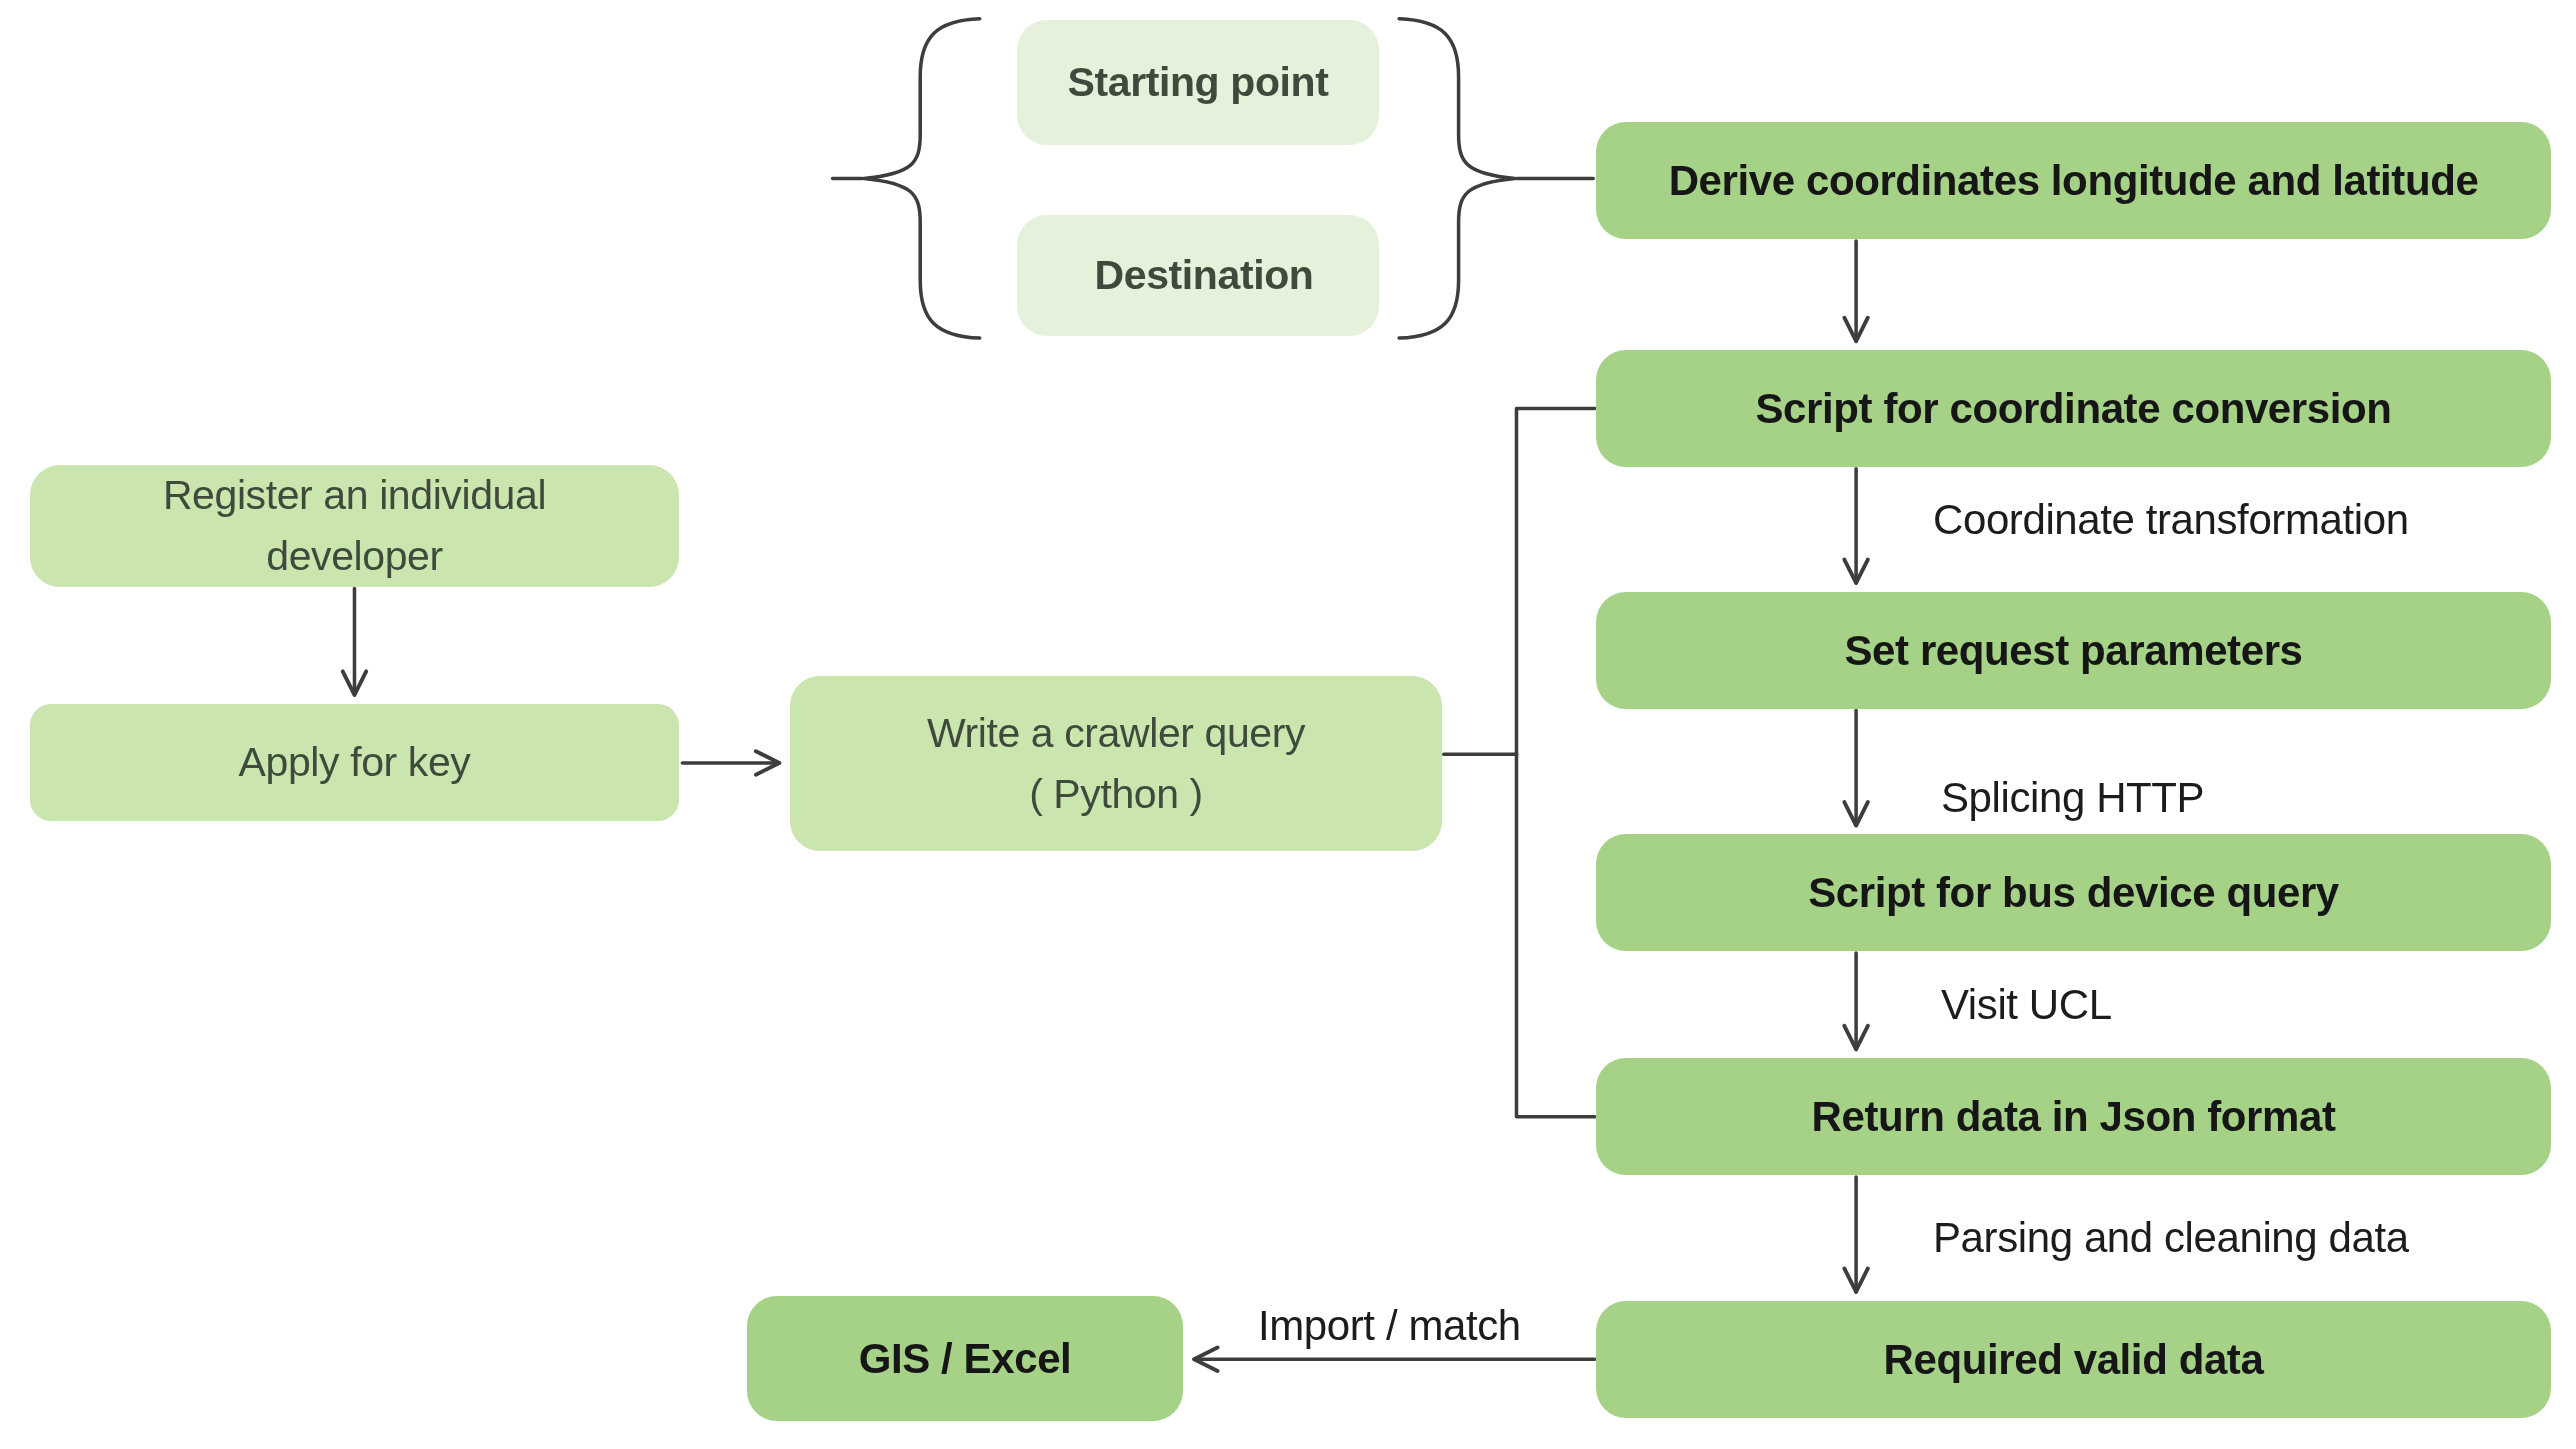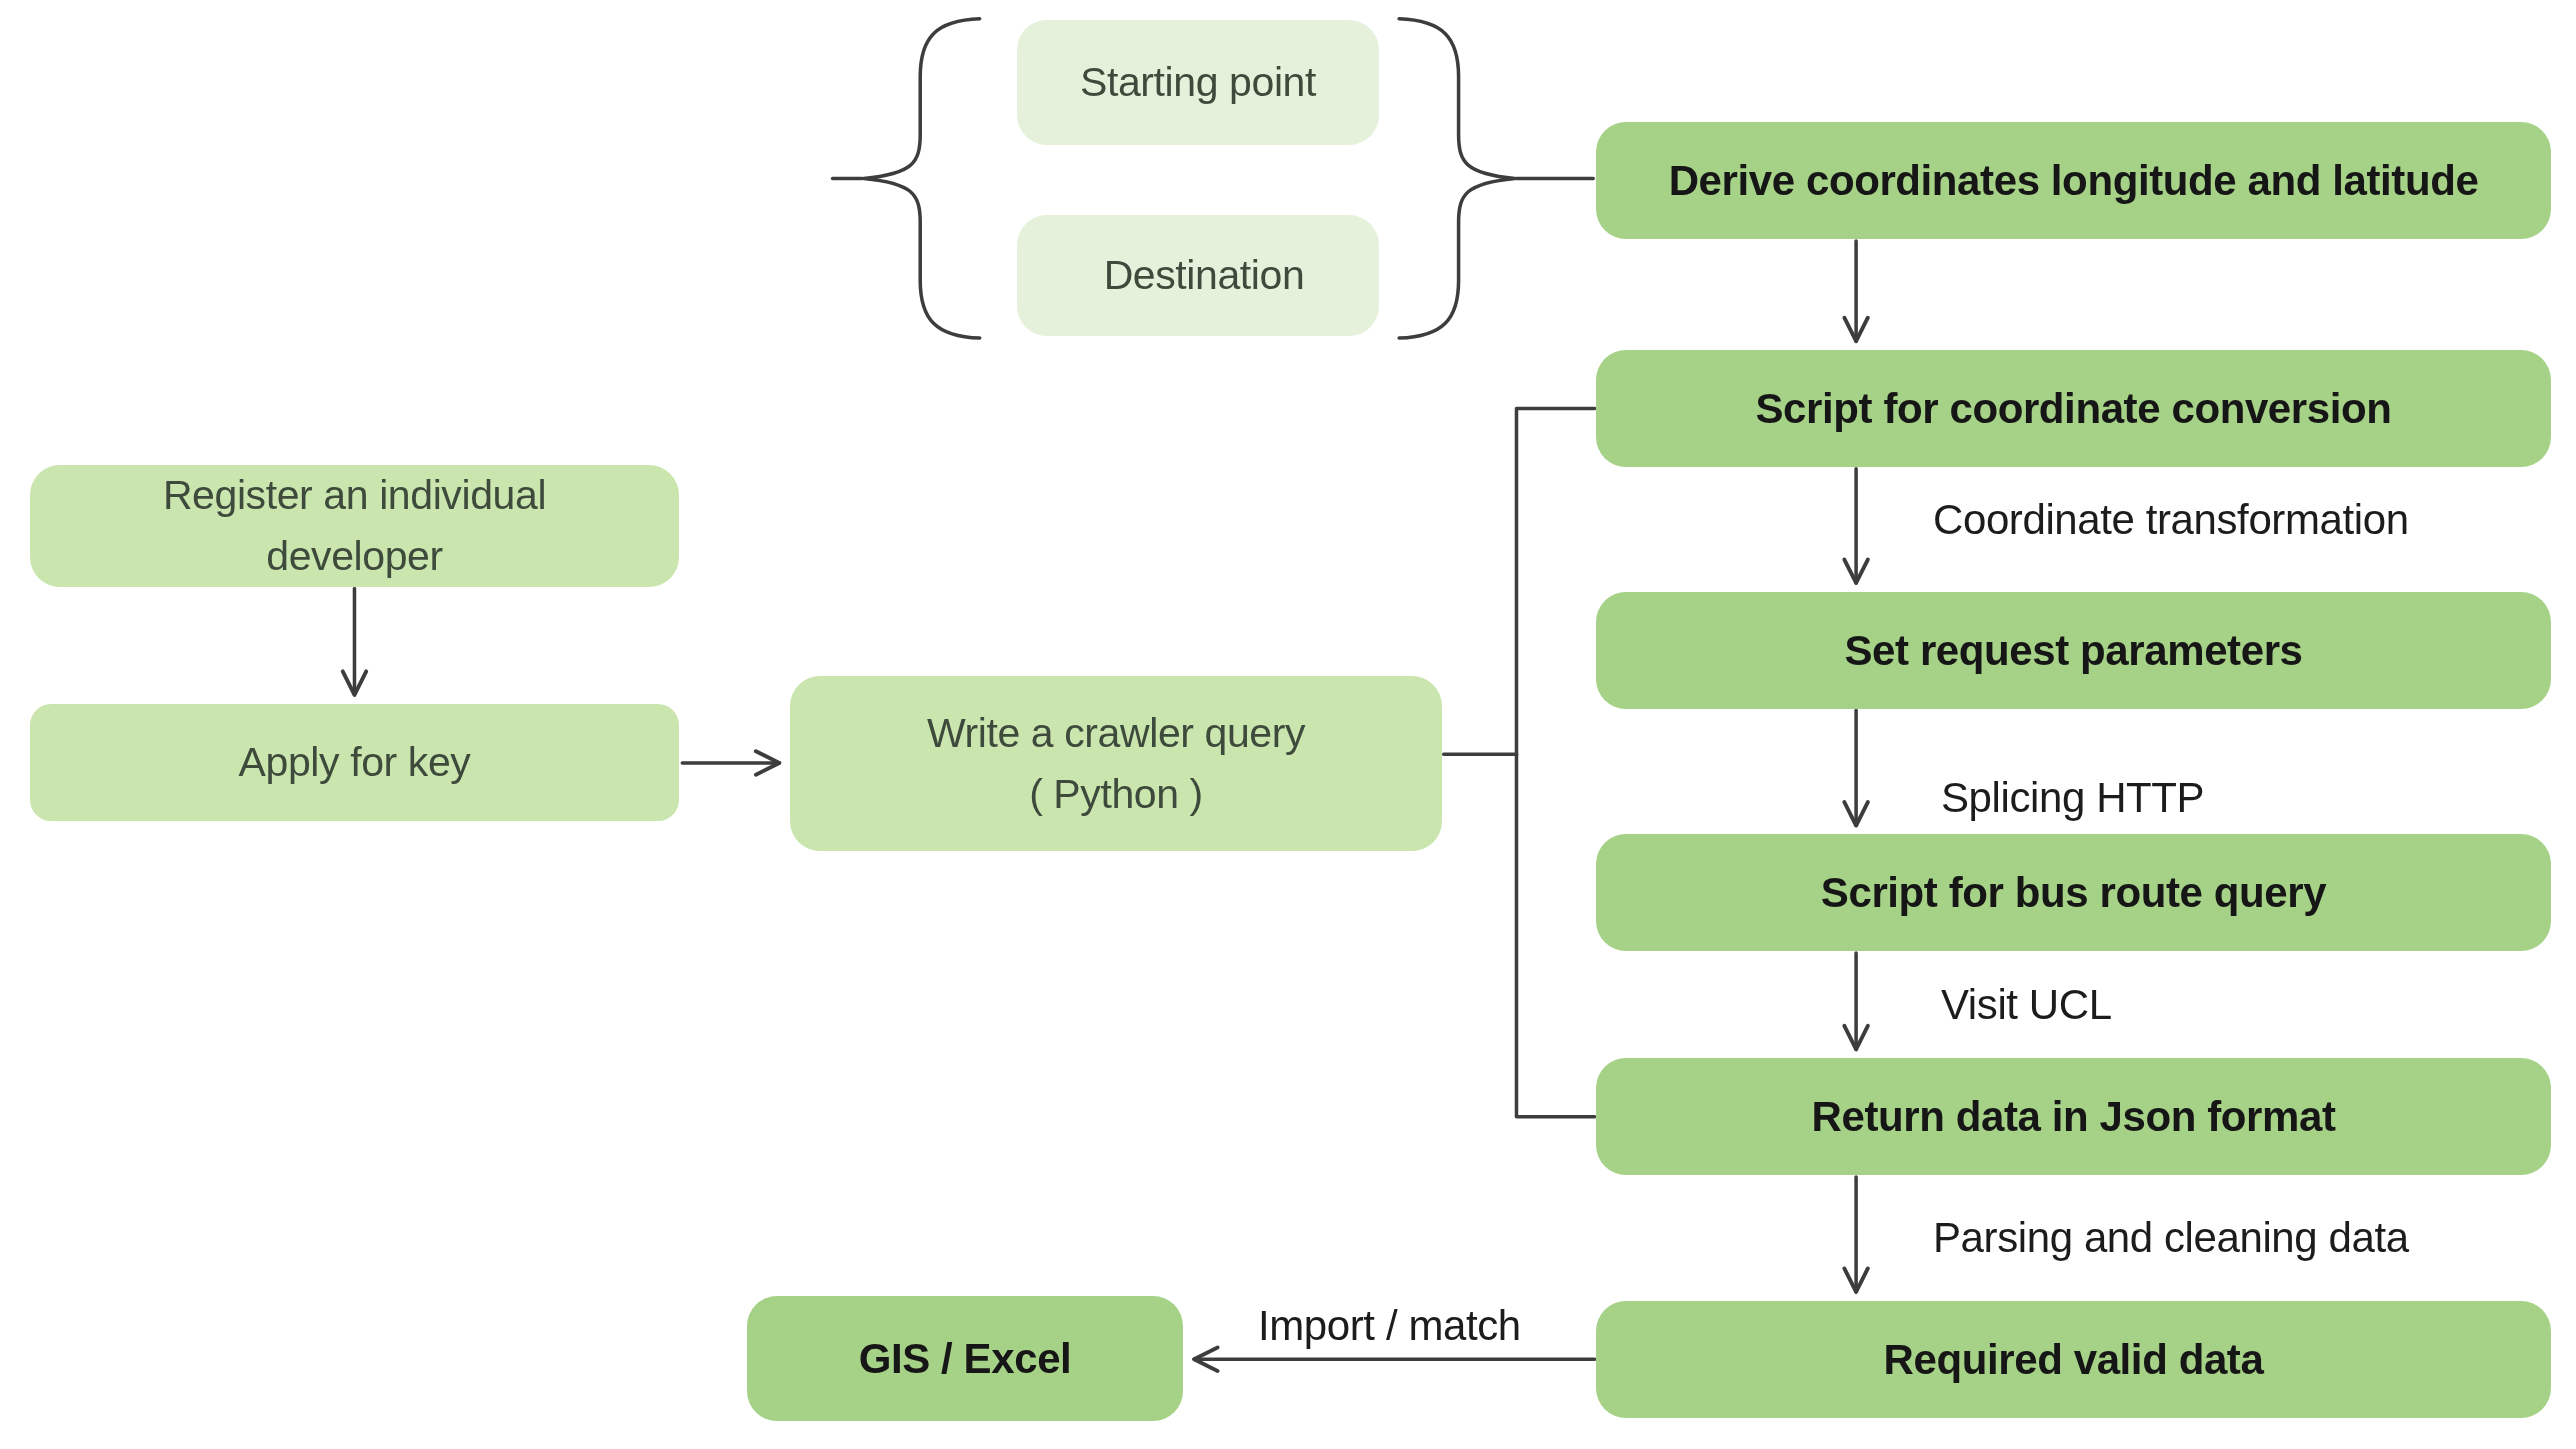--- a/index.html
+++ b/index.html
@@ -35,21 +35,21 @@
   .node.light {
     background: #cbe5ae;
     color: #3e4b3c;
     font-size: 41px;
     font-weight: 400;
   }
   .node.pale {
     background: #e5f1da;
     color: #3e4b3c;
     font-size: 41px;
-    font-weight: 400;
+    font-weight: 700;
   }
   .node.dark {
     background: #a6d287;
     color: #161616;
     font-size: 42px;
     font-weight: 700;
   }
   .node .line { display: block; line-height: 61px; white-space: nowrap; }
 
   
@@ -135,21 +135,21 @@
 
   <div class="node dark" id="node-script-conv">
     <span class="line">Script for coordinate conversion</span>
   </div>
 
   <div class="node dark" id="node-set-params">
     <span class="line">Set request parameters</span>
   </div>
 
   <div class="node dark" id="node-bus-query">
-    <span class="line">Script for bus route query</span>
+    <span class="line">Script for bus device query</span>
   </div>
 
   <div class="node dark" id="node-return-json">
     <span class="line">Return data in Json format</span>
   </div>
 
   <div class="node dark" id="node-required">
     <span class="line">Required valid data</span>
   </div>
 

